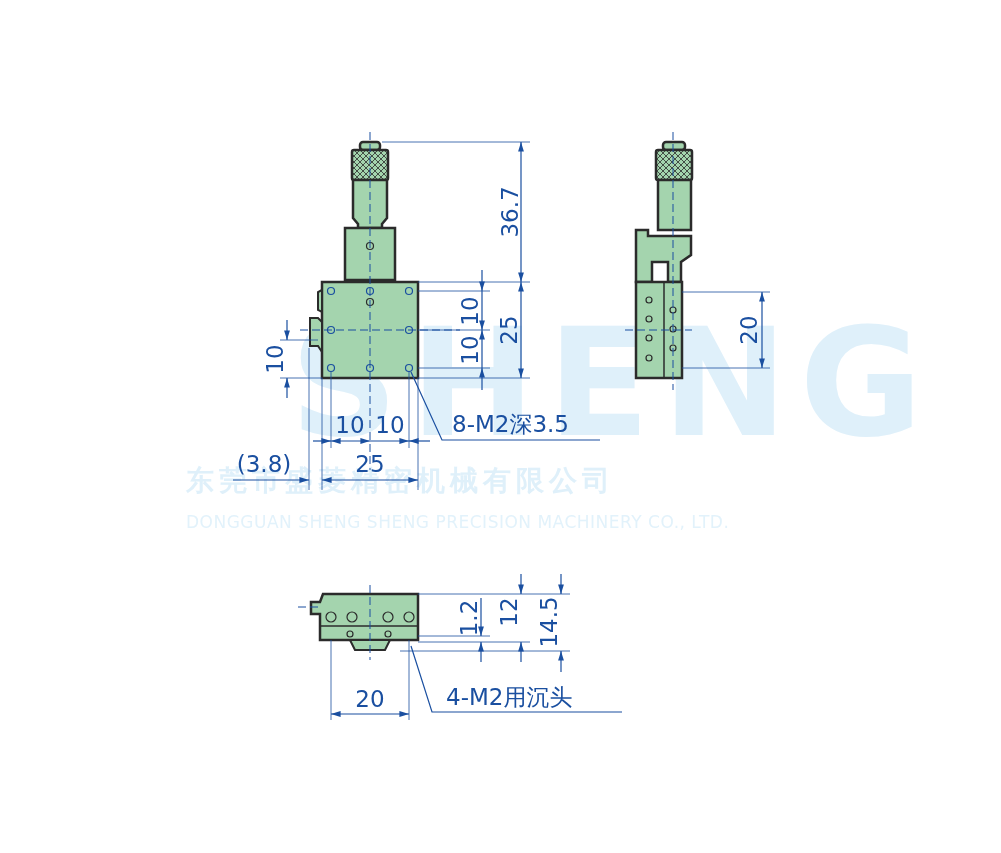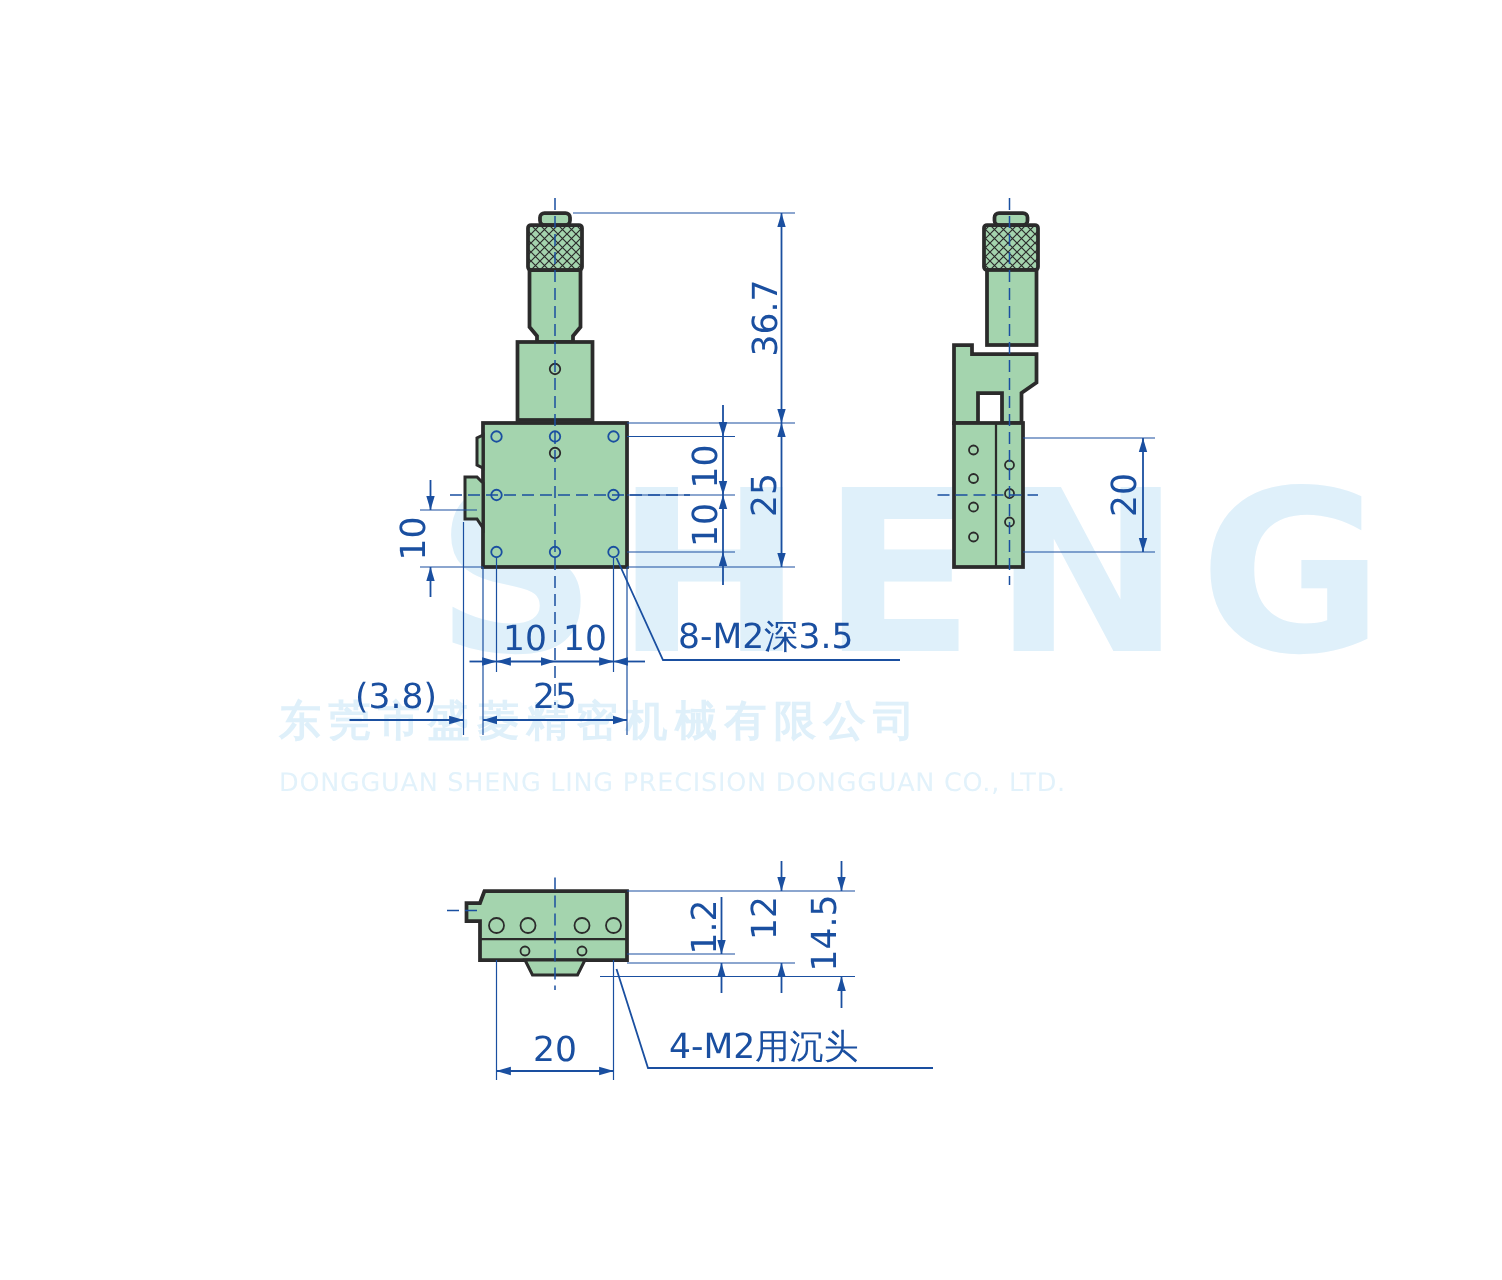--- a/index.html
+++ b/index.html
@@ -8,21 +8,21 @@
   .dimtext { font-family: "DejaVu Sans", sans-serif; fill: #1a4fa0; font-size: 23px; }
   .wm-cn { position: absolute; left: 186px; top: 462px; width: 640px; font-family: "DejaVu Sans", sans-serif; font-weight: bold; font-size: 28px; letter-spacing: 5px; color: #dff0fa; white-space: nowrap; }
   .wm-en { position: absolute; left: 186px; top: 512px; width: 640px; font-family: "DejaVu Sans", sans-serif; font-size: 17px; color: #e2f2fb; white-space: nowrap; letter-spacing: 0.5px; }
   .wm-logo { position: absolute; left: 290px; top: 318px; font-family: "DejaVu Sans", sans-serif; font-weight: bold; font-size: 150px; line-height: 130px; color: #dff0fa; letter-spacing: 12px; }
 </style>
 </head>
 <body>
 
 <div class="wm-logo">SHENG</div>
 <div class="wm-cn">东莞市盛菱精密机械有限公司</div>
-<div class="wm-en">DONGGUAN SHENG LING PRECISION DONGGUAN CO., LTD.</div>
+<div class="wm-en">DONGGUAN SHENG SHENG PRECISION MACHINERY CO., LTD.</div>
 
 <svg id="drawing" viewBox="0 0 1001 853" xmlns="http://www.w3.org/2000/svg">
   <defs>
     <pattern id="knurl" width="6" height="6" patternUnits="userSpaceOnUse">
       <rect width="6" height="6" fill="#a4d4ae"></rect>
       <path d="M0,0 L6,6 M6,0 L0,6" stroke="#2b2b2b" stroke-width="0.8"></path>
     </pattern>
     <marker id="arr" viewBox="0 0 10 10" refX="10" refY="5" markerWidth="8" markerHeight="8" orient="auto-start-reverse">
       <path d="M0,2 L10,5 L0,8 z" fill="#1a4fa0"></path>
     </marker>

